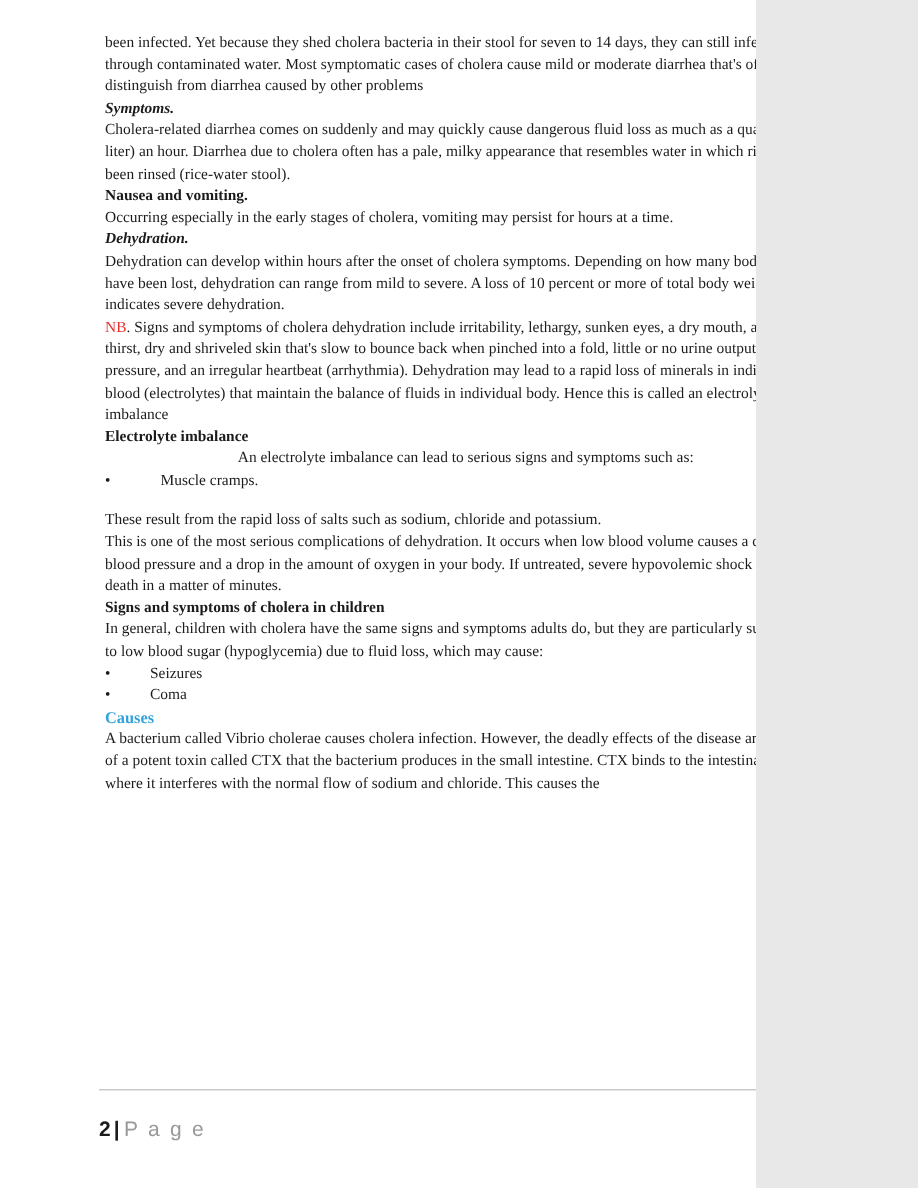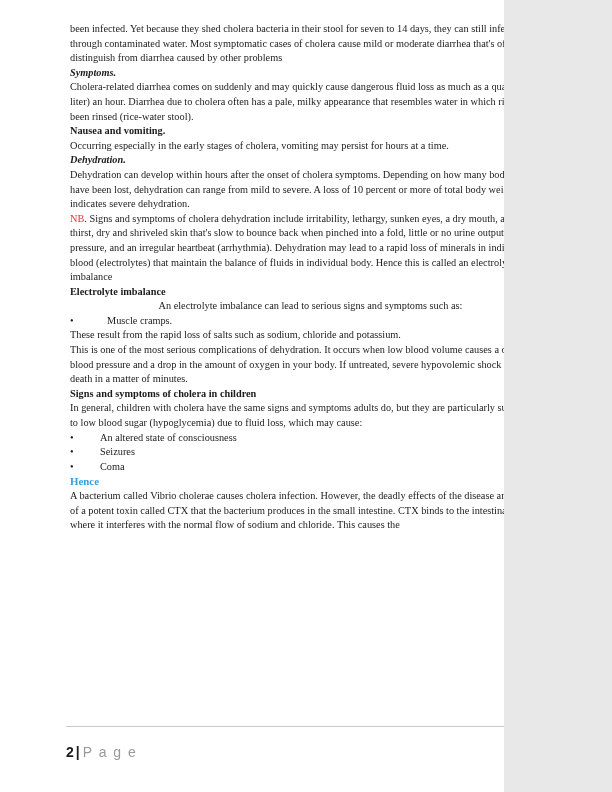--- a/index.html
+++ b/index.html
@@ -27,21 +27,21 @@
   }
   .sub-bi { font-weight: bold; font-style: italic; }
   .sub-b  { font-weight: bold; font-family: Liberation Serif, serif; }
   .mt-diarrhea    { margin-top: 8px; }
   .mt-dehydration { margin-top: 4px; padding-left: 4px; }
   .nb { color: #E8322E; }
   .mt-electrolyte { margin-top: 7px; }
   .mt-elec-intro  { margin-top: 8px; text-align: center; }
   .bullet-l2 { margin-top: 7px; padding-left: 38px; }
   .bullet-l2 .glyph { display: inline-block; width: 37px; }
-  .bullet-l2 .sub { padding-left: 0; }
+  .bullet-l2 .sub { padding-left: 0; margin-top: 12px; }
   .bullet-l1 { padding-left: 9px; }
   .bullet-l1 .glyph { display: inline-block; width: 30px; }
   .mt-b1 { margin-top: 5px; }
   .mt-b2 { margin-top: 7px; }
   .mt-children { margin-top: 5px; }
   .mt-children-p { margin-top: 8px; }
   .h-causes {
     margin-top: 68px; margin-left: 38px;
     font-size: 10.9px; font-weight: bold;
     color: #31A2DC;
@@ -87,25 +87,24 @@
       <div><span class="glyph">•</span><span>Muscle cramps.</span></div>
       <div class="sub">These result from the rapid loss of salts such as sodium, chloride and potassium.</div>
     </div>
 
 
     <p class="para">This is one of the most serious complications of dehydration. It occurs when low blood volume causes a drop in blood pressure and a drop in the amount of oxygen in your body. If untreated, severe hypovolemic shock can cause death in a matter of minutes.</p>
 
     <p class="sub-b mt-children">Signs and symptoms of cholera in children</p>
     <p class="para mt-children-p">In general, children with cholera have the same signs and symptoms adults do, but they are particularly susceptible to low blood sugar (hypoglycemia) due to fluid loss, which may cause:</p>
 
-    <div class="bullet-l1 mt-b1"><span class="glyph">•</span><span>An altered state of consciousness</span></div>
     <div class="bullet-l1 mt-b2"><span class="glyph">•</span><span>Seizures</span></div>
     <div class="bullet-l1 mt-b2"><span class="glyph">•</span><span>Coma</span></div>
 
-    <h3 class="h-causes">Hence</h3>
+    <h3 class="h-causes">Causes</h3>
     <p class="para">A bacterium called Vibrio cholerae causes cholera infection. However, the deadly effects of the disease are the result of a potent toxin called CTX that the bacterium produces in the small intestine. CTX binds to the intestinal walls, where it interferes with the normal flow of sodium and chloride. This causes the</p>
 
   </div>
 
   <div class="footer">
     <span class="num">2</span><span class="sep">|</span><span class="word">P a g e</span>
   </div>
 </div>
 
 </body></html>

